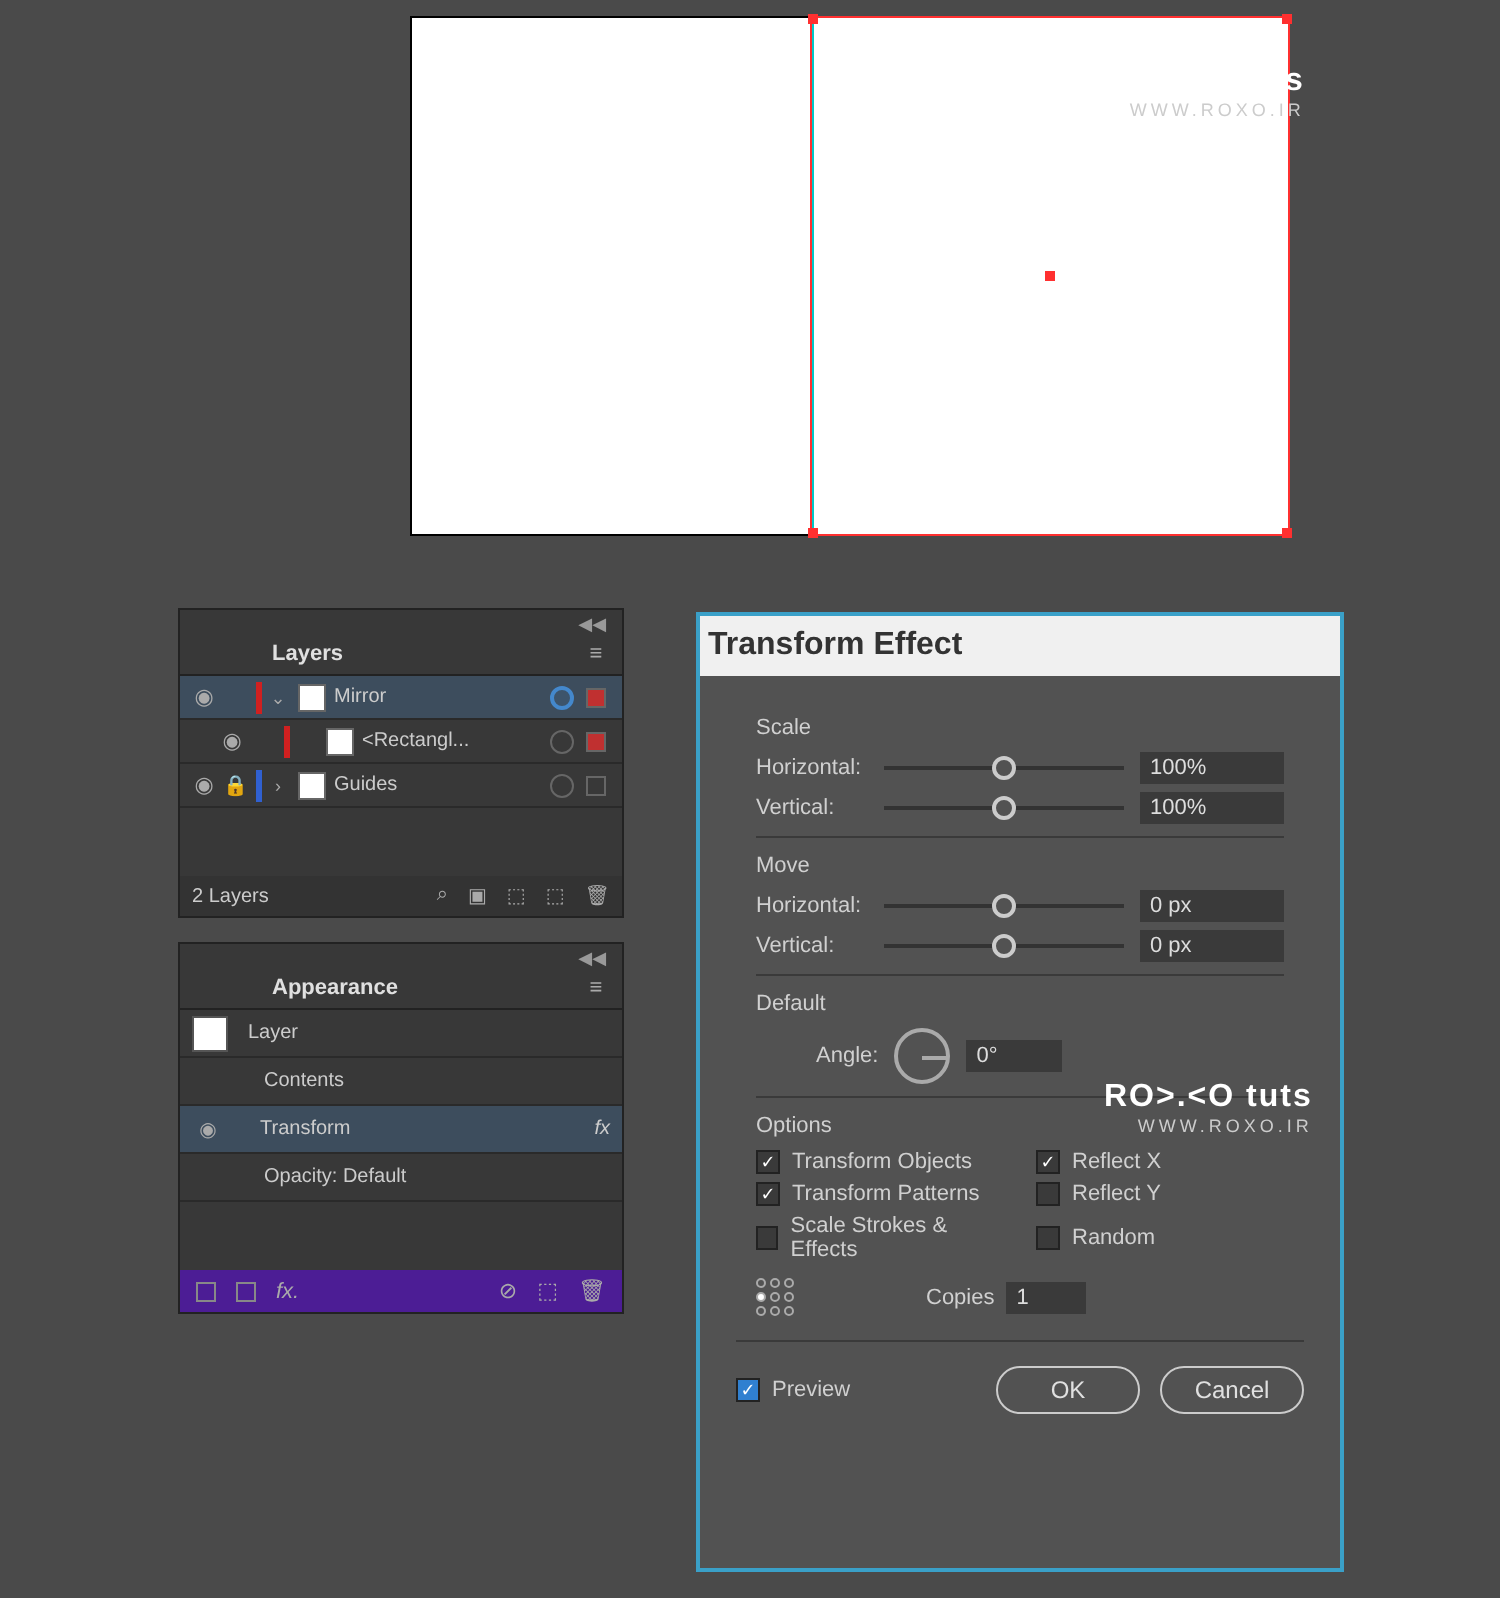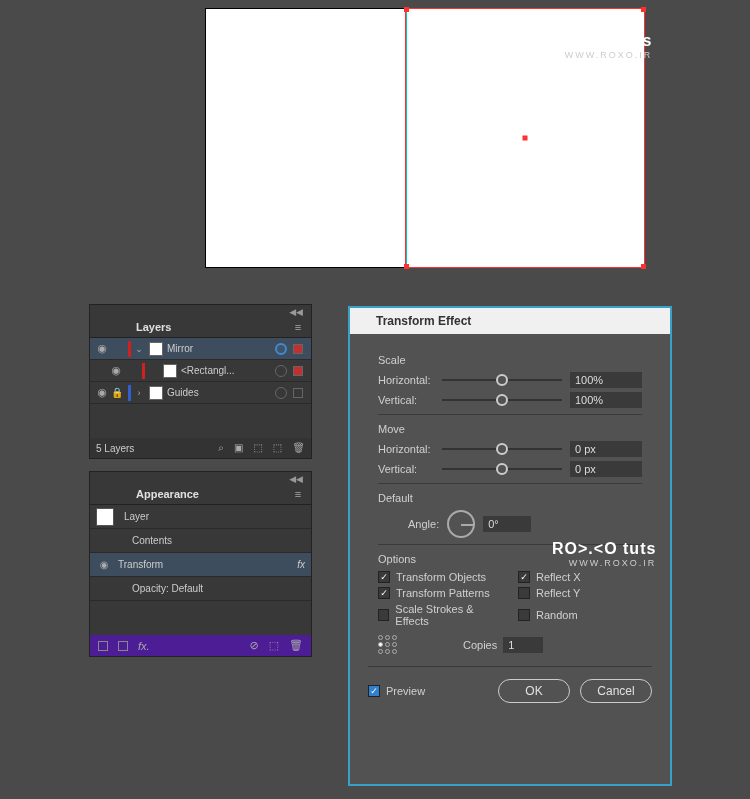--- a/index.html
+++ b/index.html
@@ -45,21 +45,21 @@
   .appear-row { display: flex; align-items: center; height: 24px; padding: 0 6px; border-bottom: 1px solid #2a2a2a; font-size: 10px; }
   .appear-row.sel { background: #3d4d5d; }
   .appear-swatch { width: 18px; height: 18px; background: #fff; border: 1px solid #555; margin-right: 10px; }
   .appear-row .eye { margin-right: 6px; }
   .fx-icon { margin-left: auto; font-style: italic; color: #ccc; }
   .appear-footer { display: flex; align-items: center; padding: 4px 8px; background: #4c1d95; gap: 10px; color: #aaa; position: absolute; bottom: 0; width: 100%; font-size: 11px; }
   .appear-footer .right { margin-left: auto; display: flex; gap: 10px; }
   .small-sq { width: 10px; height: 10px; border: 1px solid #888; }
   
   .dialog { position: absolute; left: 348px; top: 306px; width: 324px; height: 480px; background: #525252; border: 2px solid #3aa0c8; color: #d0d0d0; font-size: 11px; }
-  .dialog-title { background: #f0f0f0; color: #333; padding: 6px 26px; font-weight: bold; font-size: 12px; }
+  .dialog-title { background: #f0f0f0; color: #333; padding: 6px 4px; font-weight: bold; font-size: 16px; }
   .dialog-body { padding: 12px 28px; }
   .section-label { margin: 8px 0 6px; color: #d0d0d0; }
   .form-row { display: flex; align-items: center; margin: 4px 0; }
   .form-label { width: 64px; padding-right: 8px; }
   .slider { flex: 1; height: 14px; position: relative; margin-right: 8px; }
   .slider-track { position: absolute; top: 6px; left: 0; right: 0; height: 2px; background: #333; }
   .slider-thumb { position: absolute; top: 1px; width: 12px; height: 12px; border: 2px solid #ccc; border-radius: 50%; background: #525252; }
   .slider-thumb.mid { left: calc(50% - 6px); }
   .val-box { width: 72px; background: #3a3a3a; border: none; color: #ddd; padding: 2px 5px; font-size: 11px; }
   .angle-row { display: flex; align-items: center; gap: 8px; margin: 4px 0 4px 30px; }
@@ -128,21 +128,21 @@
     <span class="eye">◉</span>
     <span class="lock">🔒</span>
     <span class="color-strip" style="background:#3060d0"></span>
     <span class="toggle-ar">›</span>
     <span class="thumb"></span>
     <span class="layer-name">Guides</span>
     <span class="target"></span>
     <span class="sq"></span>
   </div>
   <div class="layers-footer">
-    <span>5 Layers</span>
+    <span>2 Layers</span>
     <span class="icons">
       <span>⌕</span>
       <span>▣</span>
       <span>⬚</span>
       <span>⬚</span>
       <span>🗑</span>
     </span>
   </div>
 </div>
 
@@ -154,21 +154,21 @@
   </div>
   <div class="appear-row">
     <span class="appear-swatch"></span>
     <span>Layer</span>
   </div>
   <div class="appear-row" style="padding-left:42px">
     <span>Contents</span>
   </div>
   <div class="appear-row sel">
     <span class="eye">◉</span>
-    <span style="">Transform</span>
+    <span style="margin-left:12px">Transform</span>
     <span class="fx-icon">fx</span>
   </div>
   <div class="appear-row" style="padding-left:42px">
     <span>Opacity:  Default</span>
   </div>
   <div class="appear-footer">
     <span class="small-sq"></span>
     <span class="small-sq"></span>
     <span style="font-style:italic">fx.</span>
     <span class="right">

